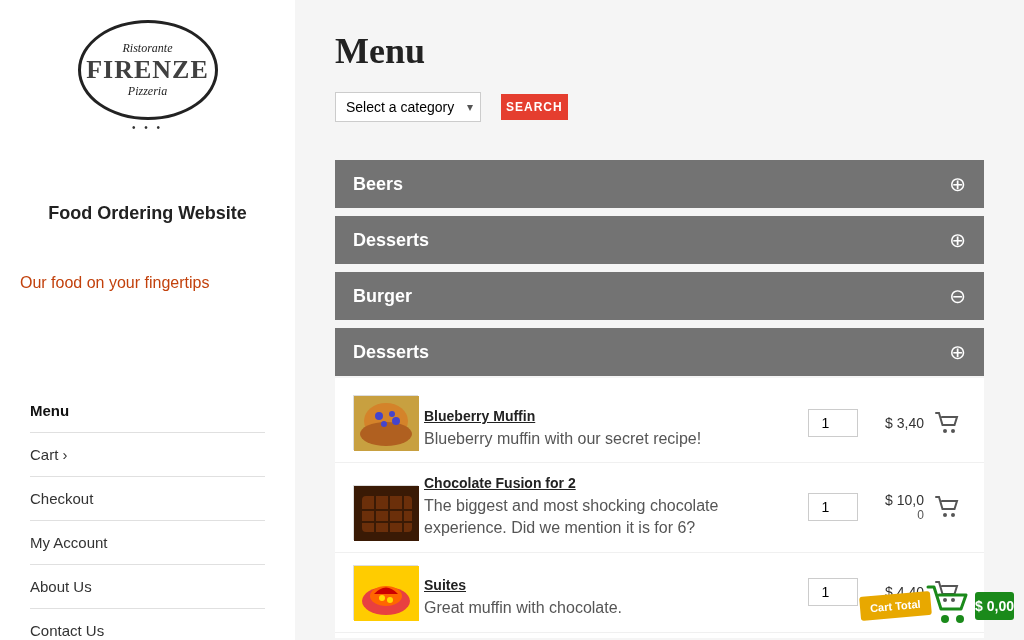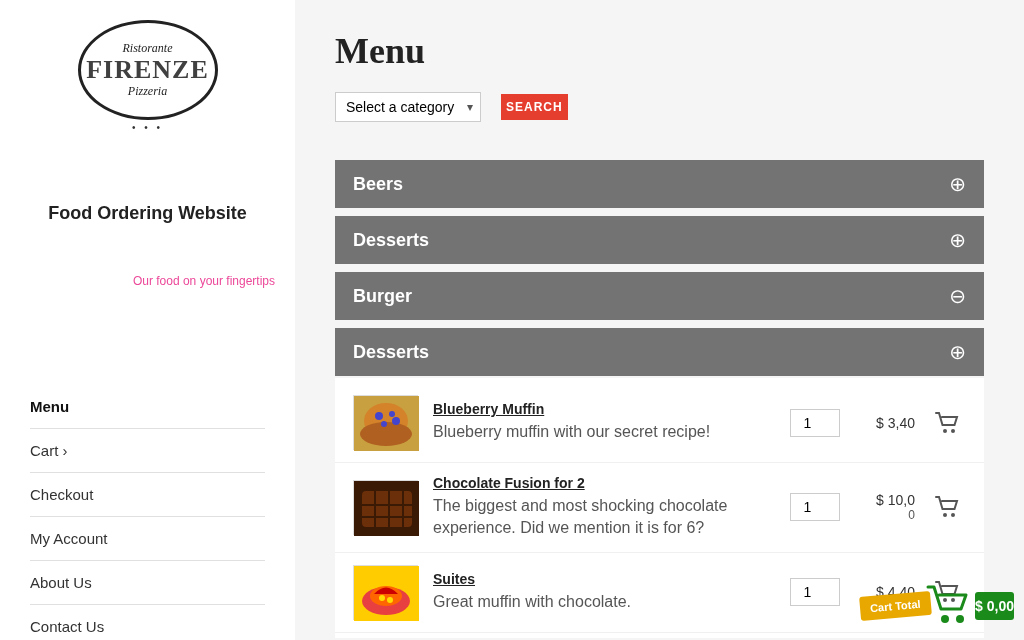--- a/index.html
+++ b/index.html
@@ -75,23 +75,23 @@
     .site-title {
       font-size: 18px;
       font-weight: bold;
       text-align: center;
       color: #222;
       padding: 15px 20px 5px;
       line-height: 1.3;
     }
 
     .site-subtitle {
-      font-size: 12px;
-      color: #ec4899;
-      text-align: right;
+      font-size: 16px;
+      color: #c2410c;
+      text-align: left;
       padding: 0 20px 10px;
     }
 
     .pizza-img {
       width: 100%;
       height: 180px;
       background: linear-gradient(135deg, #8B4513 0%, #D2691E 20%, #c8a400 40%, #6B8E23 60%, #8B4513 100%);
       position: relative;
       overflow: hidden;
     }
@@ -218,24 +218,24 @@
     }
 
     
     .category-items {
       background: #fff;
       padding: 5px 0;
     }
 
     .menu-item {
       display: flex;
-      align-items: center;
+      align-items: flex-end;
       padding: 12px 18px;
       border-bottom: 1px solid #f0f0f0;
-      gap: 15px;
+      gap: 6px;
     }
 
     .item-img {
       width: 65px;
       height: 55px;
       object-fit: cover;
       flex-shrink: 0;
       background: #ccc;
       border: 1px solid #ddd;
     }

